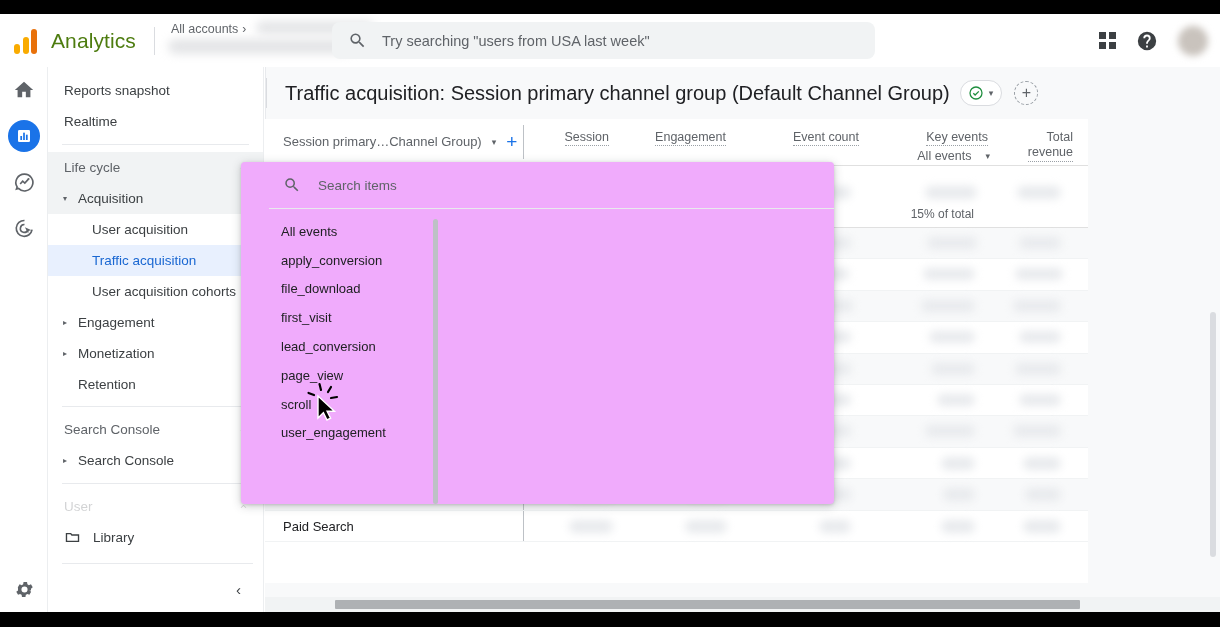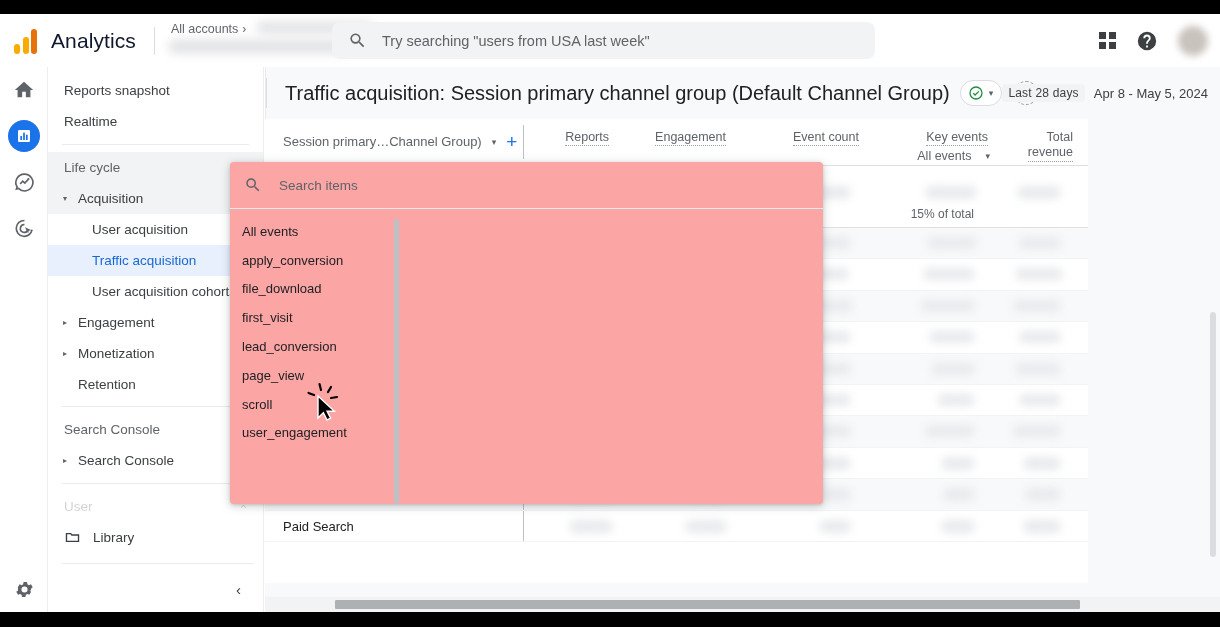--- a/index.html
+++ b/index.html
@@ -31,21 +31,21 @@
     background: #fff;
     display: flex; align-items: center;
   }
   .ga-logo { margin-left: 14px; display: flex; align-items: flex-end; height: 26px; gap: 2.5px; }
   .ga-logo i { display: block; width: 6px; border-radius: 3px; }
   .ga-bar1 { height: 10px; background: #f9ab00; }
   .ga-bar2 { height: 17px; background: #f9ab00; }
   .ga-bar3 { height: 25px; background: #e8710a; }
   .brand {
     margin-left: 14px;
-    font-size: 21px; color: #0f172a; letter-spacing: .1px;
+    font-size: 21px; color: #4d7c0f; letter-spacing: .1px;
   }
   .hdr-divider {
     width: 1px; height: 28px; background: #dadce0; margin-left: 18px;
   }
   .acct-block { margin-left: 16px; position: relative; width: 175px; height: 44px; }
   .acct-top { font-size: 12.5px; color: #5f6368; display: flex; align-items: center; gap: 4px; padding-top: 3px;}
   .acct-chev { font-size: 12px; color: #5f6368; }
   .blur-pill {
     position: absolute; border-radius: 8px;
     background: #e4e5e7;
@@ -210,25 +210,25 @@
   .rowline { position: absolute; left: 258px; top: 0; width: 1px; height: 100%; background: #bdc1c6; }
   .summary-row { position: relative; height: 62px; border-bottom: 1px solid #e0e0e0; }
   .pct-total { position: absolute; right: 114px; top: 41px; font-size: 12px; color: #5f6368; }
   .cellblur {
     position: absolute; border-radius: 9px; background: #e8eaed;
     filter: blur(4.5px);
   }
 
   
   .dropdown {
-    position: absolute; left: 230px; top: 148px;
+    position: absolute; left: 241px; top: 148px;
     width: 593px; height: 342px;
-    background: #fca5a5; border-radius: 4px;
+    background: #f0abfc; border-radius: 4px;
     box-shadow: 0 2px 10px rgba(60,64,67,.28), 0 1px 3px rgba(60,64,67,.16);
-    overflow: hidden; z-index: 40;
+    overflow: hidden; z-index: 40; padding-left: 28px;
   }
   .dd-search {
     height: 47px; display: flex; align-items: center;
     border-bottom: 1px solid #e8eaed;
   }
   .dd-search svg { margin-left: 14px; }
   .dd-ph { margin-left: 17px; font-size: 13.5px; color: #5f6368; }
   .dd-list { position: relative; padding-top: 8px; }
   .dd-item {
     height: 28.8px; display: flex; align-items: center;
@@ -420,35 +420,31 @@
       <div class="title-sep"></div>
       <div class="page-title">Traffic acquisition: Session primary channel group (Default Channel Group)</div>
       <div class="badge-chip">
         <svg width="16" height="16" viewBox="0 0 24 24">
           <circle cx="12" cy="12" r="9" fill="none" stroke="#1e8e3e" stroke-width="1.9"></circle>
           <path fill="none" stroke="#1e8e3e" stroke-width="1.9" d="M8 12.3l2.7 2.7L16.2 9.5"></path>
         </svg>
         <span style="font-size:9px;color:#5f6368">▾</span>
       </div>
       <div class="plus-circle">+</div>
-      <div class="date-area">
-        <span class="chip28">Last 28 days</span>
-        <span class="date-range">Apr 8 - May 5, 2024</span>
-      </div>
     </div>
 
     <div class="card">
       <div class="thead">
         <div class="dim-head">
           <span>Session primary…Channel Group)</span>
           <span class="dim-caret">▾</span>
           <span class="plus-blue">+</span>
         </div>
         <div class="head-vline"></div>
-        <div class="metric-head mh-events">Reports</div>
+        <div class="metric-head mh-events">Session</div>
         <div class="metric-head mh-engagement">Engagement</div>
         <div class="metric-head mh-eventcount">Event count</div>
         <div class="metric-head mh-keyevents">Key events</div>
         <div class="metric-head mh-totalrev">
           <div>Total</div>
           <div>revenue</div>
         </div>
         <div class="allevents-sel">
           <span>All events</span>
           <span style="font-size:9px">▾</span>

